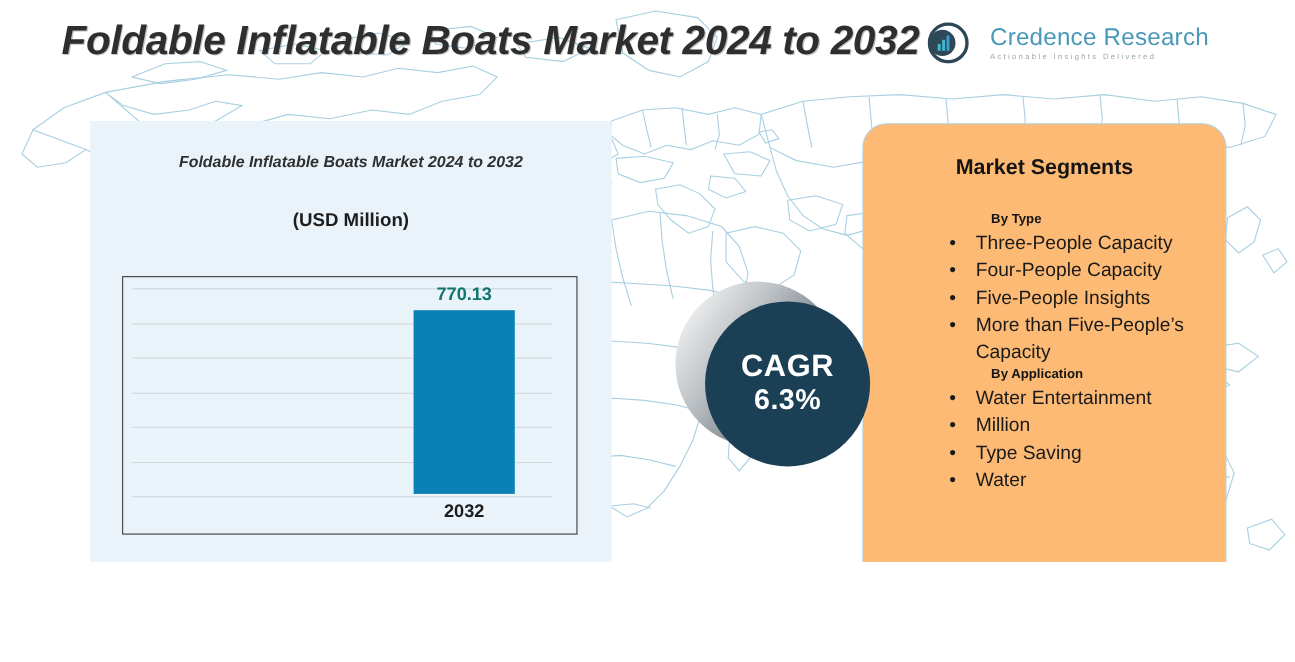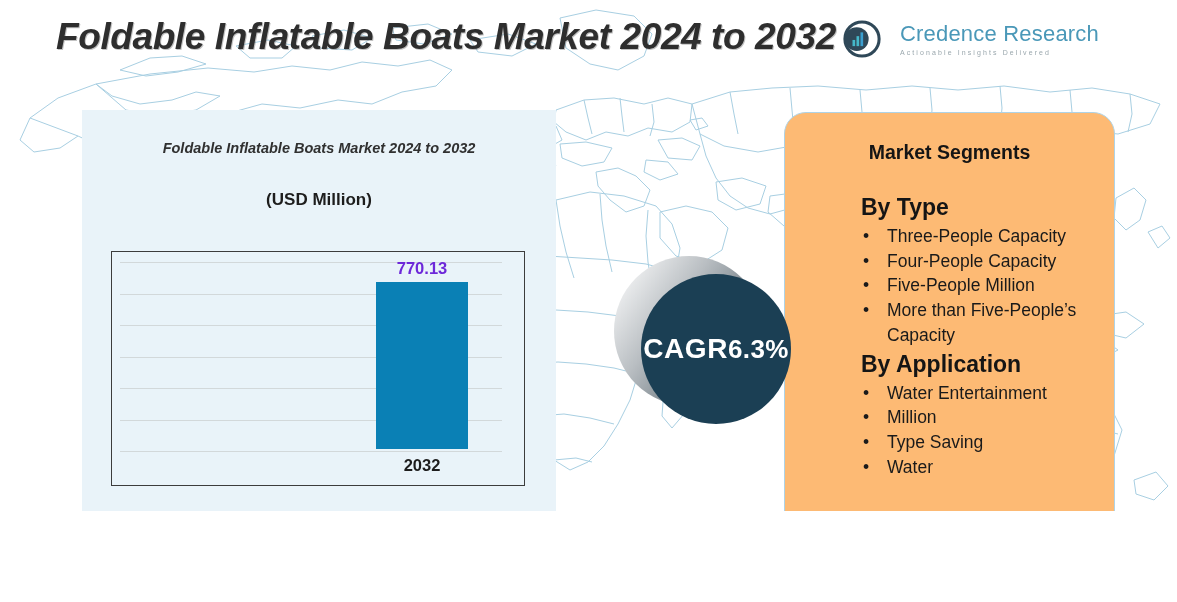--- a/index.html
+++ b/index.html
@@ -146,21 +146,21 @@
     width: 100%;
     display: block;
   }
   .bar-value {
     position: absolute;
     left: 50%;
     transform: translateX(-50%);
     white-space: nowrap;
     font-size: 16.5px;
     font-weight: bold;
-    color: #6d28d9;
+    color: #0f766e;
   }
   .bar-axis-label {
     position: absolute;
     top: 100%;
     left: 50%;
     transform: translateX(-50%);
     margin-top: 7px;
     font-size: 16.5px;
     font-weight: bold;
     color: #1d1d1d;
@@ -188,20 +188,21 @@
   }
   .cagr-circle {
     position: absolute;
     left: 27px;
     top: 18px;
     width: 150px;
     height: 150px;
     border-radius: 50%;
     background: #1b3f54;
     display: flex;
+    flex-direction: column;
     align-items: center;
     justify-content: center;
     color: #ffffff;
   }
   .cagr-label {
     font-size: 28px;
     font-weight: bold;
     letter-spacing: 0.6px;
     line-height: 1.05;
   }
@@ -234,24 +235,25 @@
     font-weight: bold;
     color: #151515;
   }
   .segments-body {
     position: absolute;
     left: 76px;
     right: 12px;
     top: 78px;
   }
   .segment-group-title {
-    font-size: 23px;
+    font-size: 12px;
     font-weight: bold;
     color: #151515;
     line-height: 1.42;
+    margin-left: 40px;
   }
   ul.segment-list {
     list-style: none;
     margin: 0;
     padding: 0;
   }
   ul.segment-list li {
     position: relative;
     padding-left: 26px;
     font-size: 17.5px;
@@ -422,21 +424,21 @@
     </div>
   </div>
 
   <div class="segments-panel">
     <div class="segments-title">Market Segments</div>
     <div class="segments-body" id="segments-body">
         <div class="segment-group-title">By Type</div>
         <ul class="segment-list">
           <li><span class="bullet">•</span><span>Three-People Capacity</span></li>
           <li><span class="bullet">•</span><span>Four-People Capacity</span></li>
-          <li><span class="bullet">•</span><span>Five-People Million</span></li>
+          <li><span class="bullet">•</span><span>Five-People Insights</span></li>
           <li><span class="bullet">•</span><span>More than Five-People’s Capacity</span></li>
         </ul>
         <div class="segment-group-title">By Application</div>
         <ul class="segment-list">
           <li><span class="bullet">•</span><span>Water Entertainment</span></li>
           <li><span class="bullet">•</span><span>Million</span></li>
           <li><span class="bullet">•</span><span>Type Saving</span></li>
           <li><span class="bullet">•</span><span>Water</span></li>
         </ul>
       </div>

